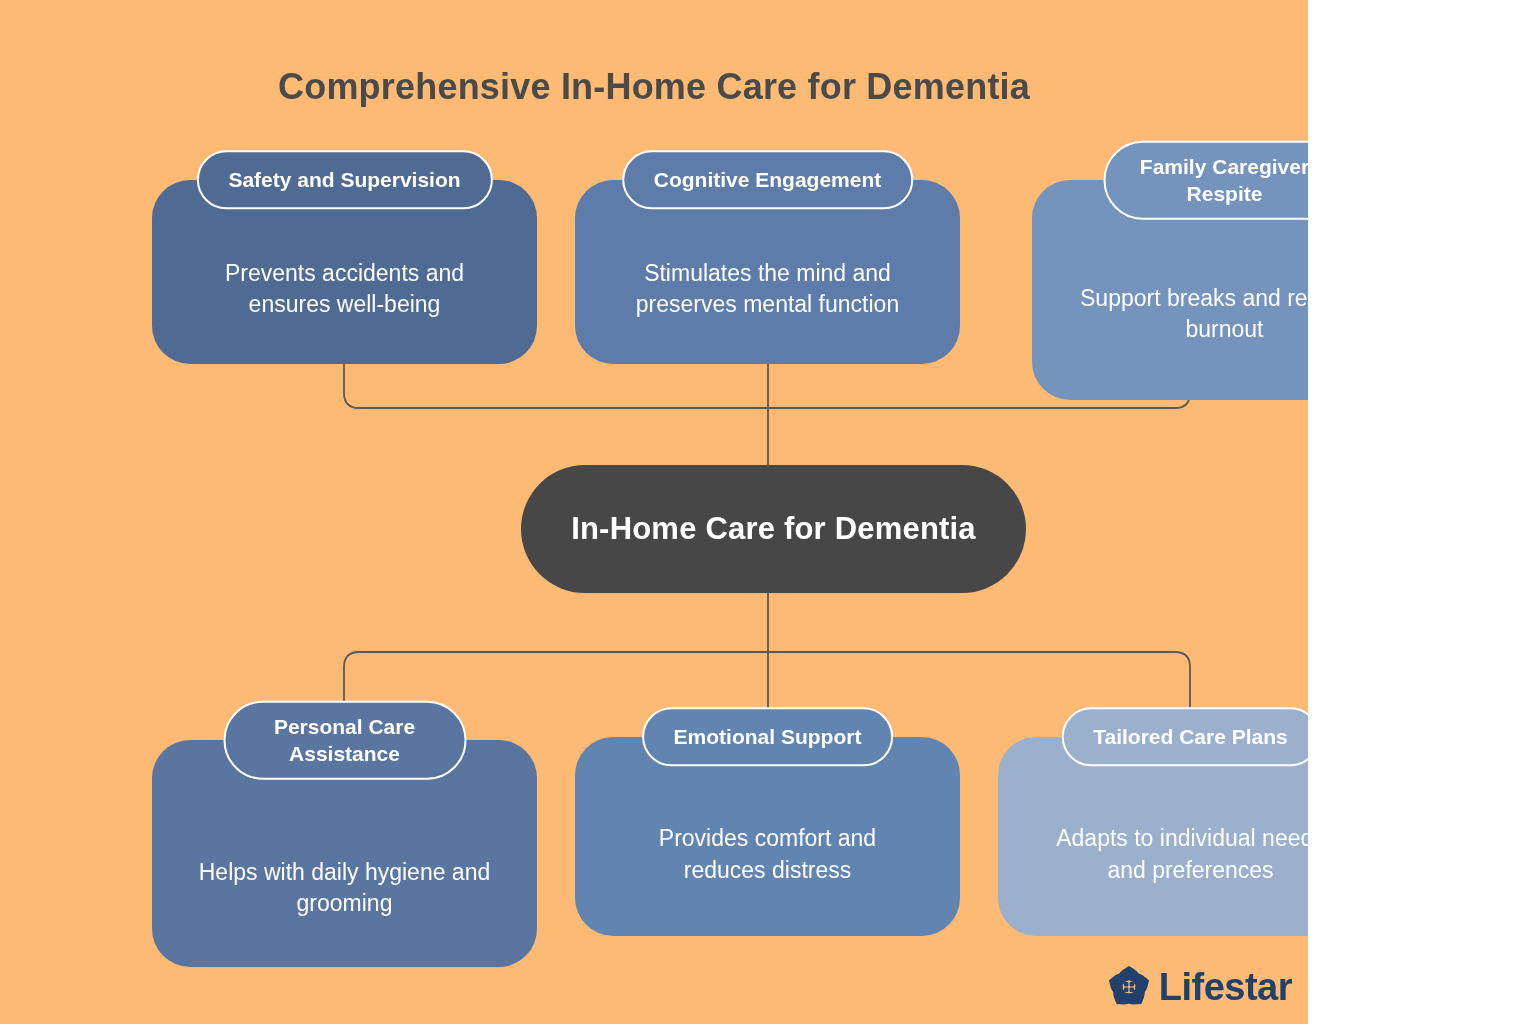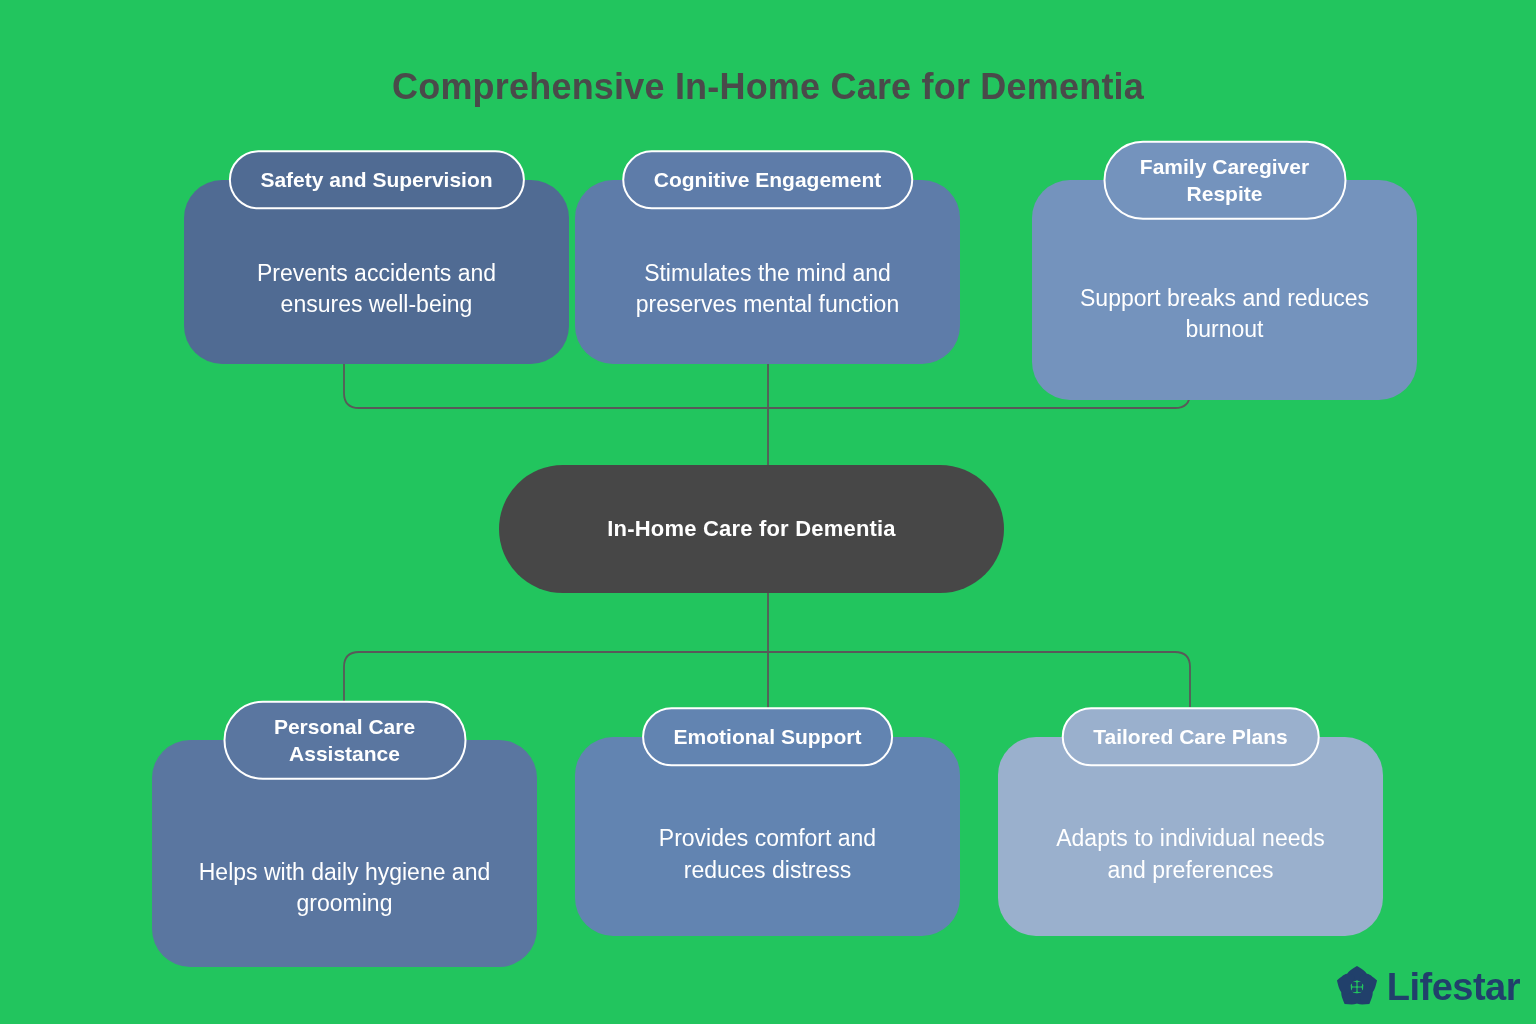--- a/index.html
+++ b/index.html
@@ -1,49 +1,49 @@
 <!DOCTYPE html>
 <html><head>
 <meta charset="utf-8">
 <style>
   html,body{margin:0;padding:0;background:#ffffff;}
   body{font-family:"Liberation Sans",sans-serif;}
-  .canvas{position:relative;width:1536px;height:1024px;background:#22c55e;overflow:hidden;}
+  .canvas{position:relative;width:1308px;height:1024px;background:#fdba74;overflow:hidden;}
 
   .title{position:absolute;top:42px;left:0;width:100%;text-align:center;
          font-size:36px;font-weight:bold;letter-spacing:.2px;}
 
   .connectors{position:absolute;left:0;top:0;width:1536px;height:1024px;pointer-events:none;}
 
   .card{position:absolute;border-radius:38px;display:flex;align-items:center;
         justify-content:center;text-align:center;}
   .pill{position:absolute;top:0;left:50%;transform:translate(-50%,-50%);
         border:2px solid #ffffff;border-radius:46px;color:#ffffff;font-weight:bold;
         font-size:21px;line-height:1.3;display:flex;align-items:center;justify-content:center;
         text-align:center;padding:14px 30px;white-space:nowrap;box-sizing:content-box;}
   .pill.two-line{white-space:normal;width:195px;padding:10px 22px;}
   .desc{color:#ffffff;font-size:23px;line-height:1.35;margin:0;}
 
-  .pos-1{left:152px;top:180px;width:385px;height:150px;padding-top:34px;margin-left:32px;}
+  .pos-1{left:152px;top:180px;width:385px;height:150px;padding-top:34px;}
   .pos-2{left:575px;top:180px;width:385px;height:150px;padding-top:34px;}
   .pos-3{left:998px;top:180px;width:385px;height:172px;padding-top:48px;}
   .pos-4{left:152px;top:740px;width:385px;height:177px;padding-top:50px;}
   .pos-5{left:575px;top:737px;width:385px;height:163px;padding-top:36px;}
   .pos-6{left:998px;top:737px;width:385px;height:163px;padding-top:36px;}
 
   .pos-1 .desc{max-width:262px;}
   .pos-2 .desc{max-width:272px;}
   .pos-3 .desc{max-width:292px;}
   .pos-4 .desc{max-width:312px;margin-top:19px;}
   .pos-5 .desc{max-width:252px;}
   .pos-6 .desc{max-width:296px;}
 
-  .center-node{position:absolute;left:499px;top:465px;width:505px;height:128px;
+  .center-node{position:absolute;left:521px;top:465px;width:505px;height:128px;
                border-radius:64px;display:flex;align-items:center;justify-content:center;
-               color:#ffffff;font-size:22px;font-weight:bold;letter-spacing:.2px;}
+               color:#ffffff;font-size:31px;font-weight:bold;letter-spacing:.2px;}
 
   .logo{position:absolute;right:16px;bottom:14px;display:flex;align-items:center;gap:7px;}
   .logo-text{font-size:38px;font-weight:bold;letter-spacing:-.5px;}
 </style>
 </head>
 <body>
 
 <div class="canvas">
 
   <h1 class="title" style="color: rgb(74, 74, 74);">Comprehensive In-Home Care for Dementia</h1>

